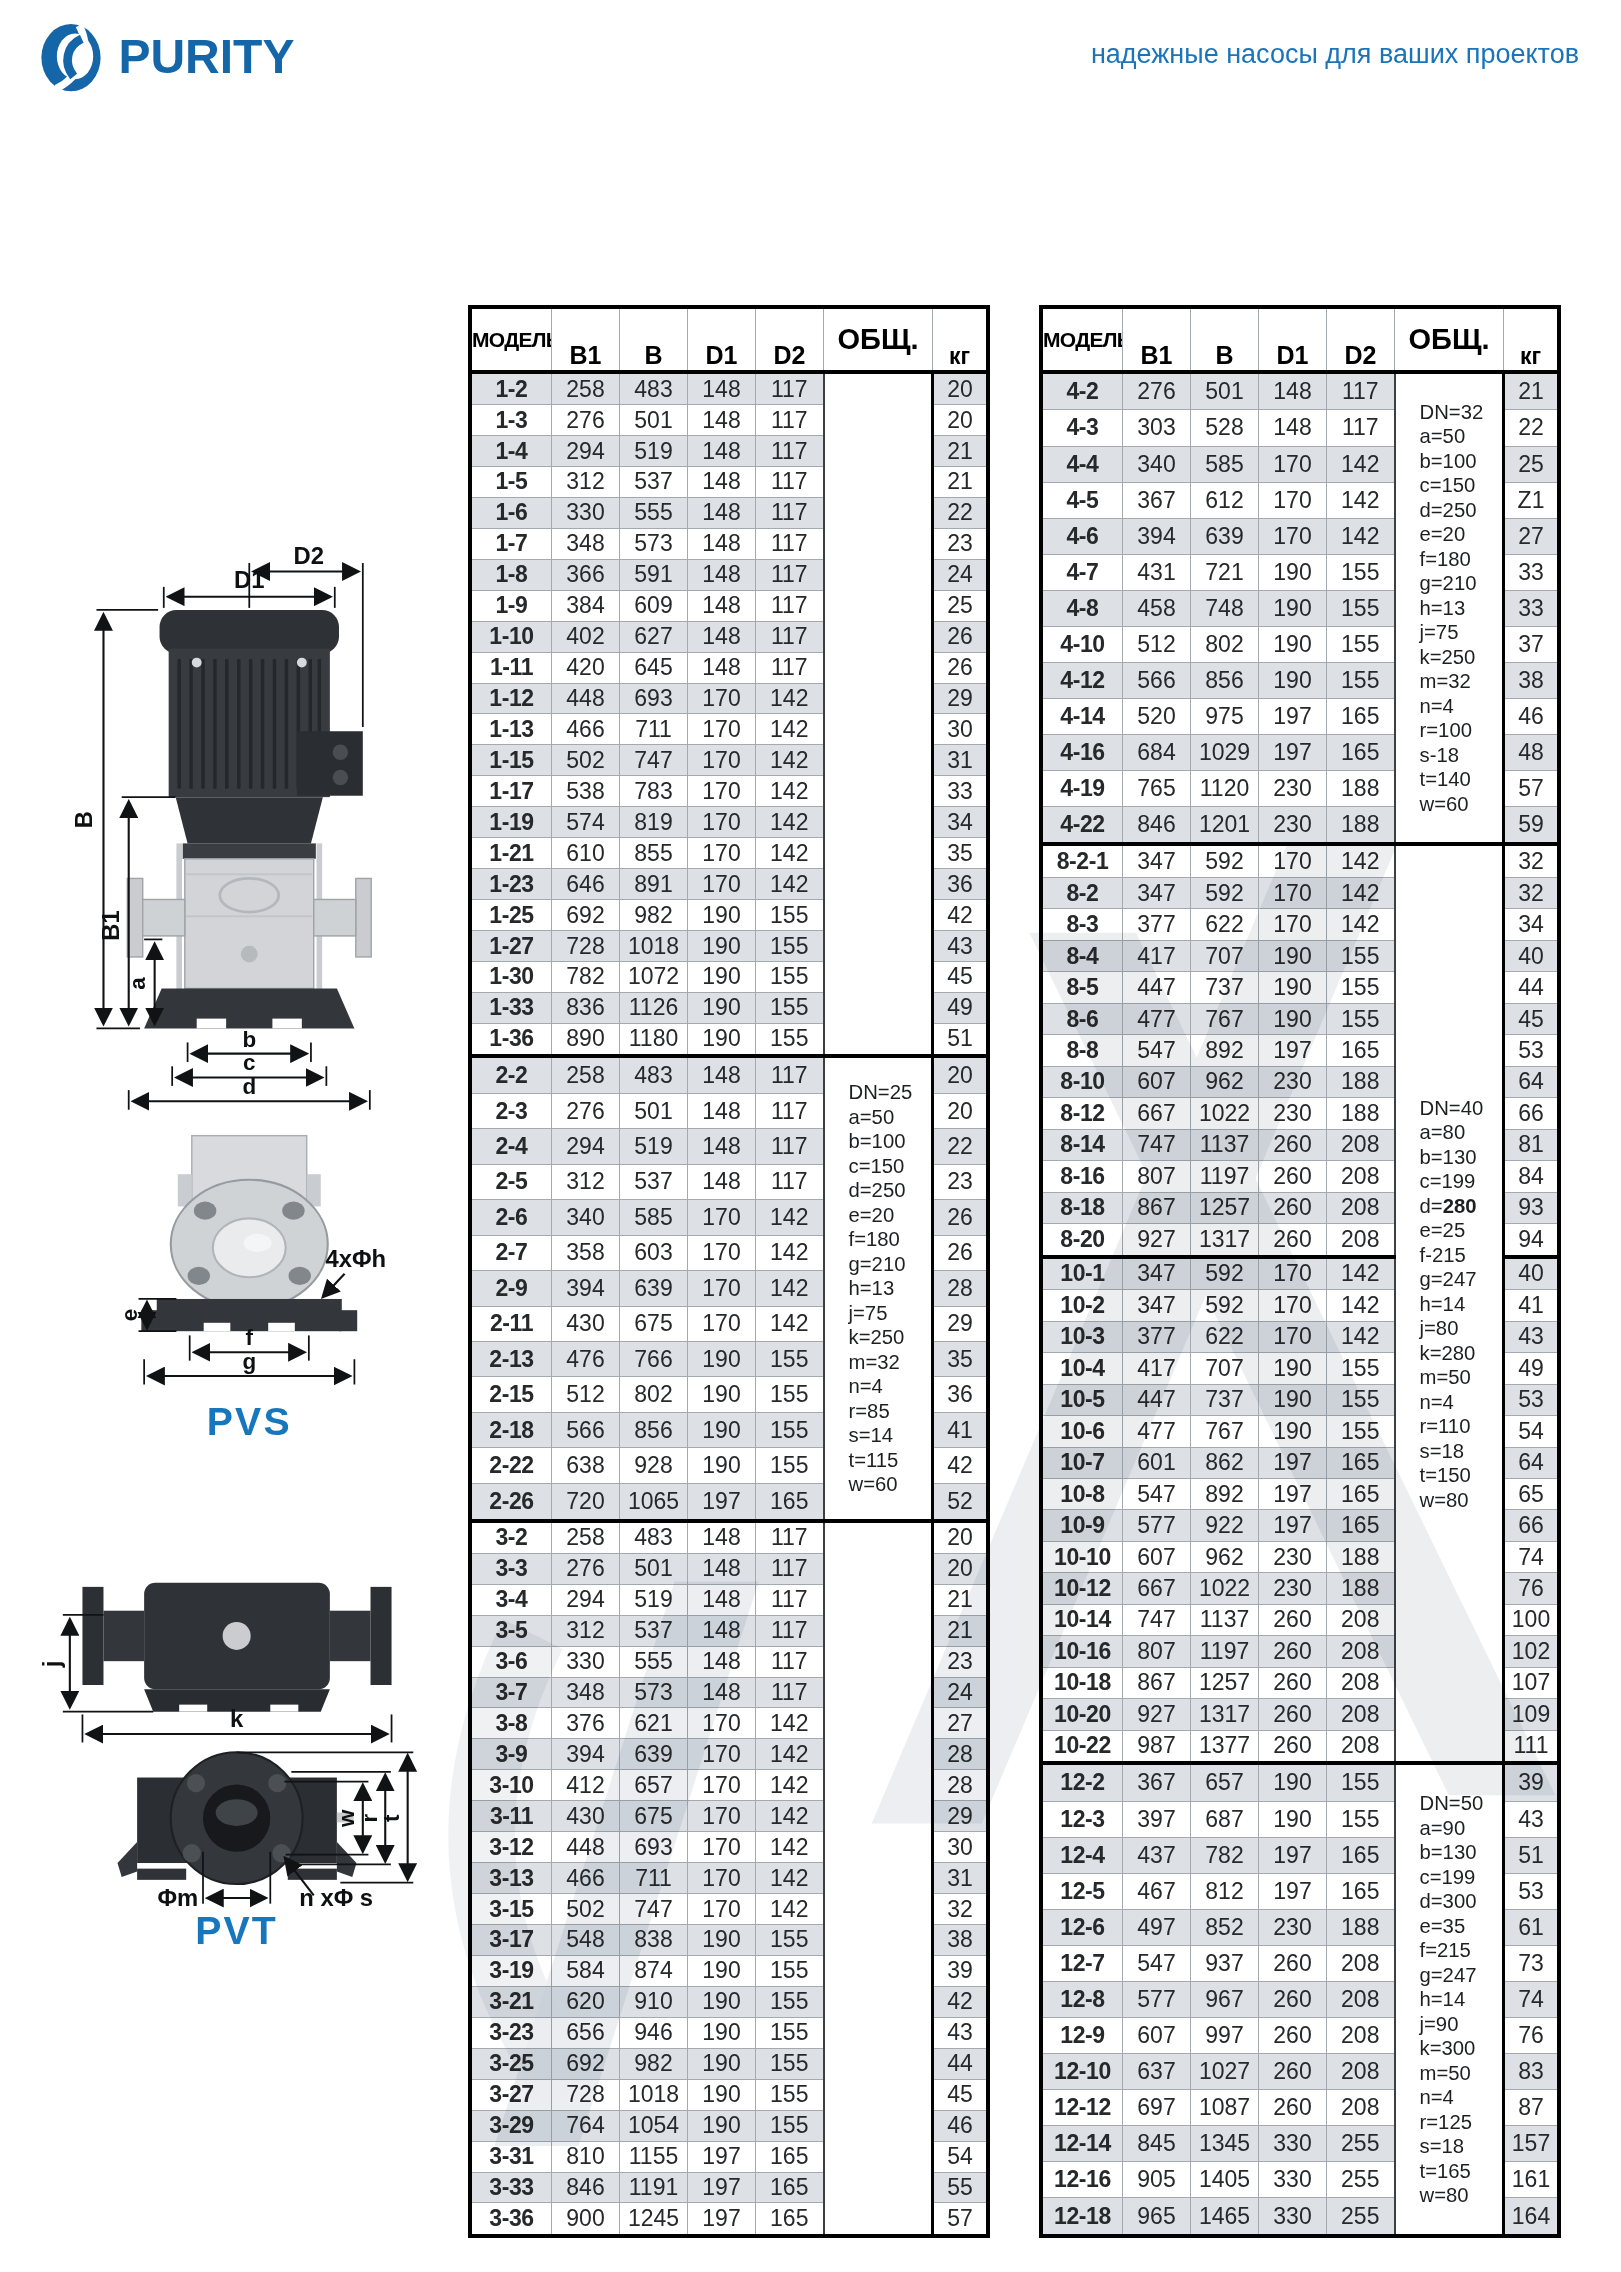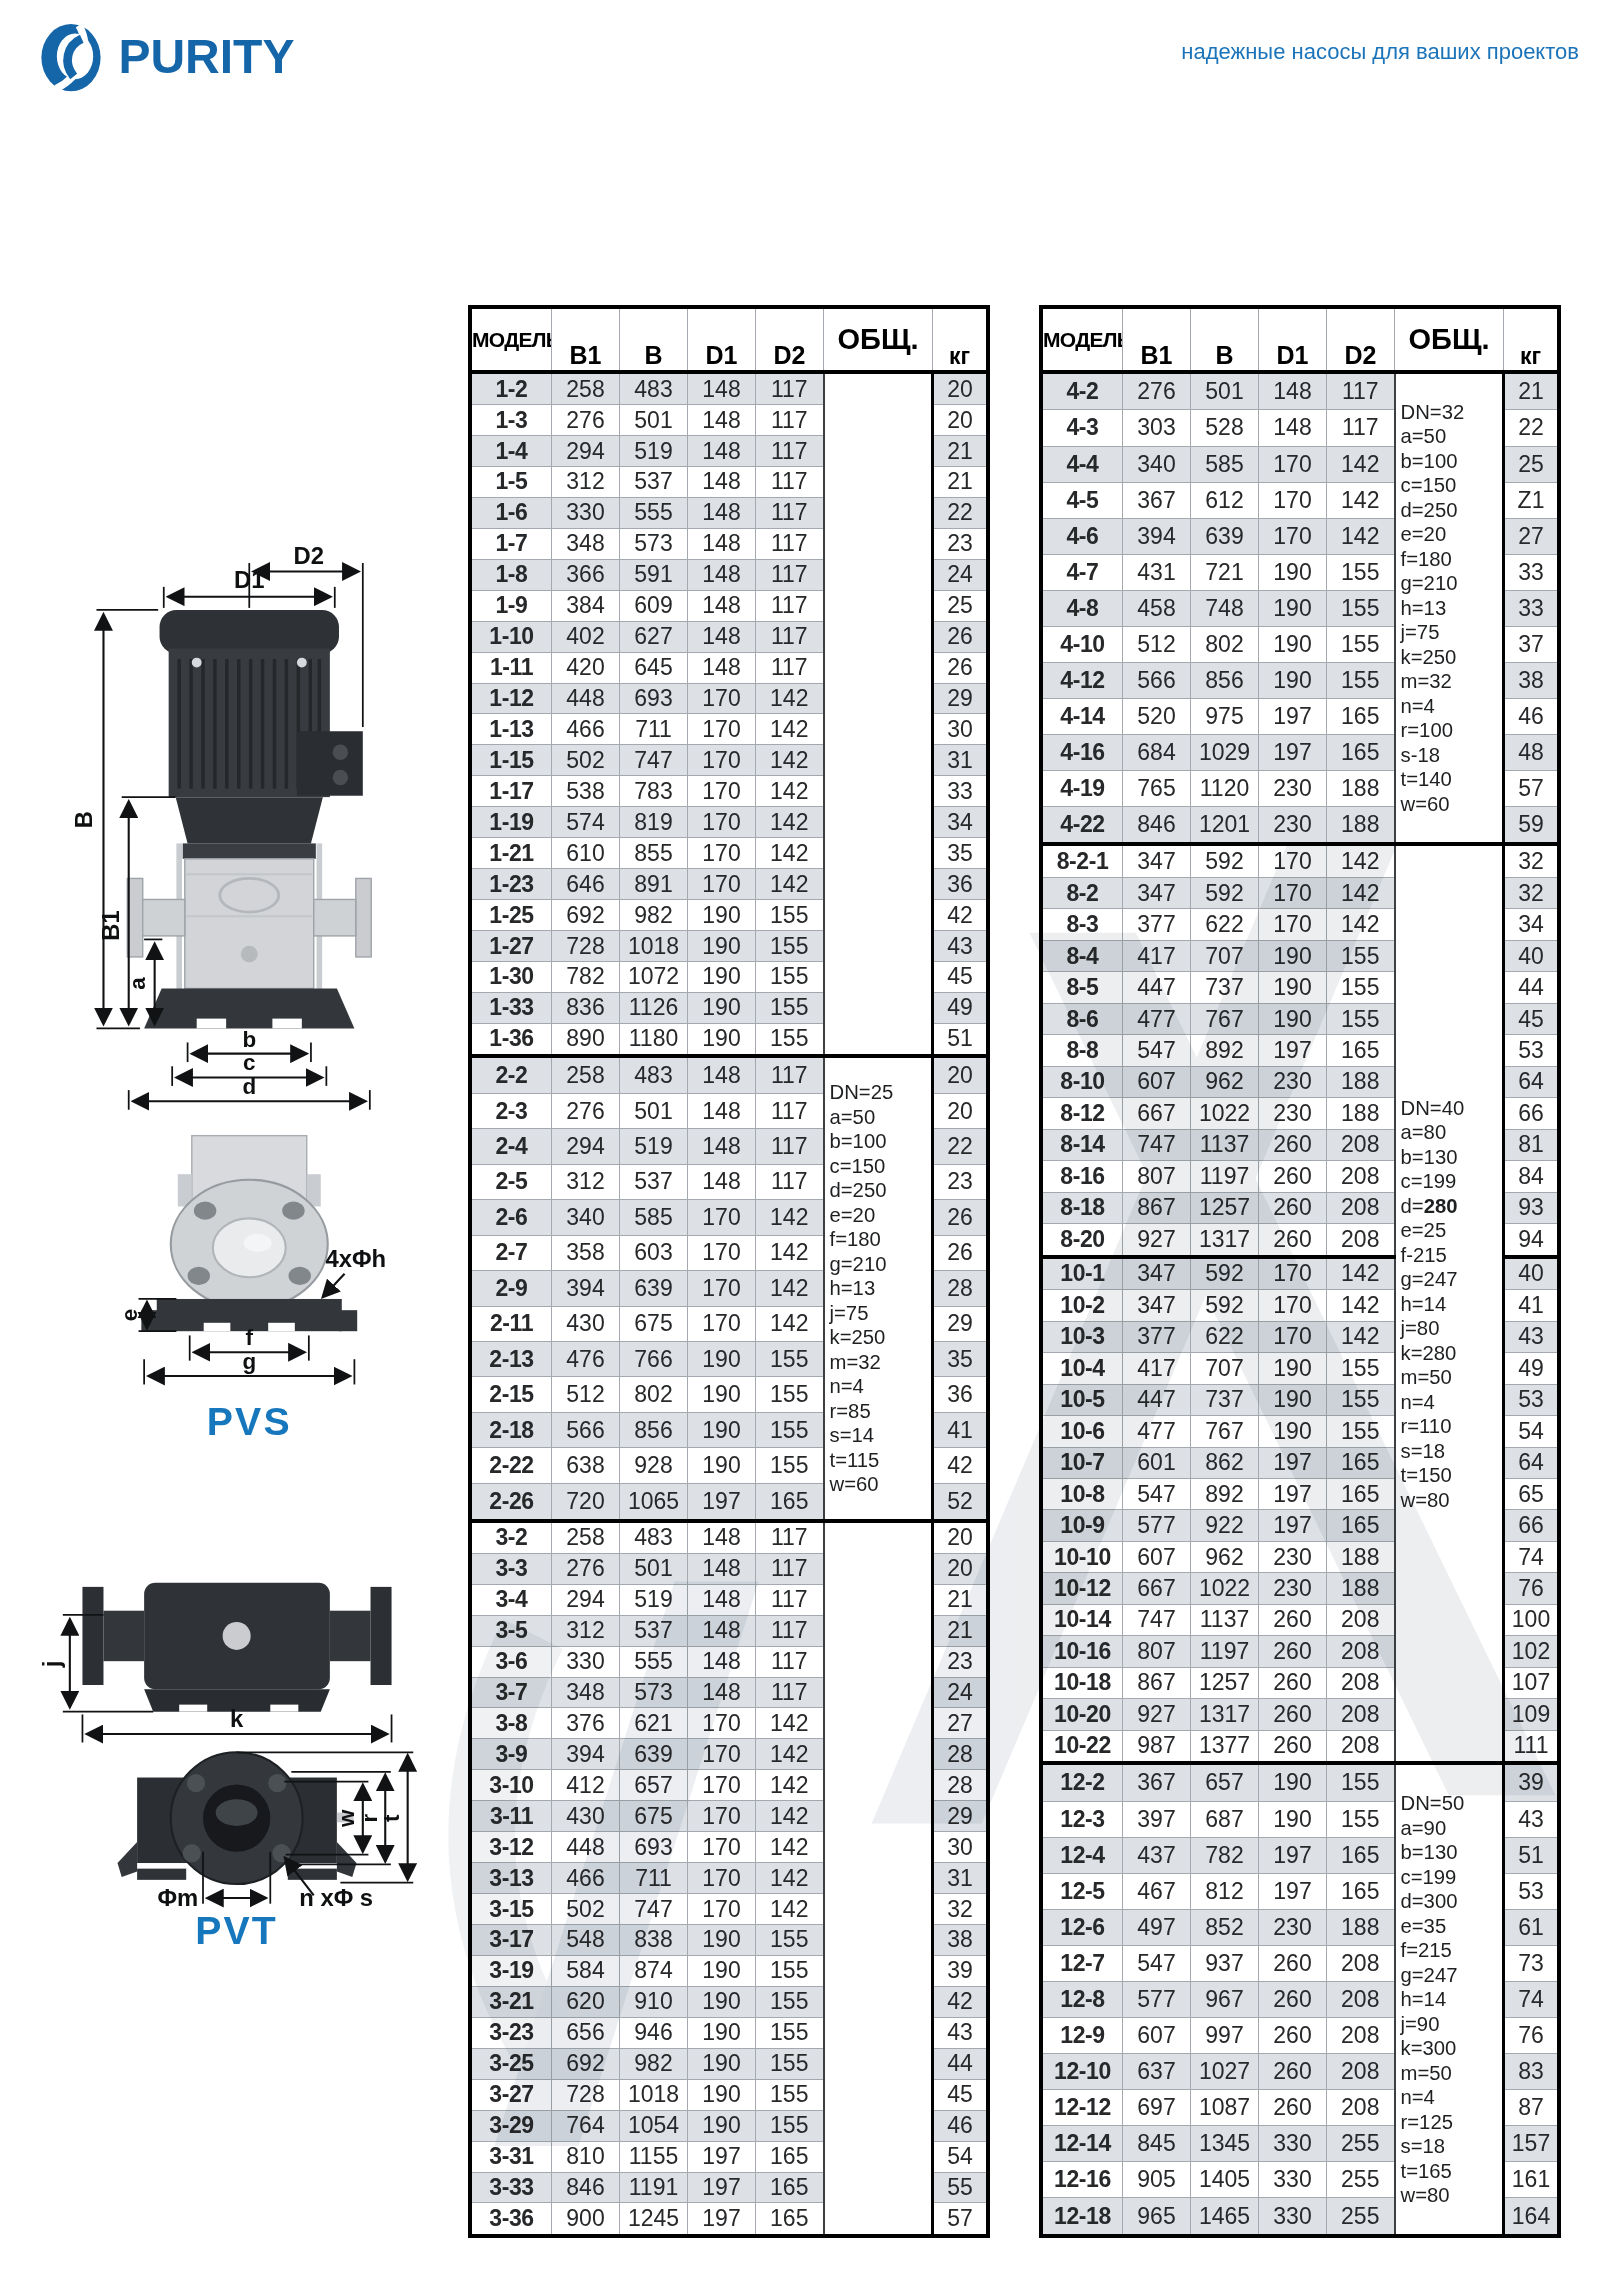--- a/index.html
+++ b/index.html
@@ -3,42 +3,42 @@
 <meta charset="utf-8">
 <style>
   html,body{margin:0;padding:0;}
   body{
     width:1622px;height:2273px;position:relative;background:#ffffff;
     font-family:"Liberation Sans",sans-serif;overflow:hidden;color:#232527;
   }
   
   .logo{position:absolute;left:36px;top:19.6px;display:flex;align-items:center;gap:8.4px;}
   .brand{font-size:48px;font-weight:700;color:#1565a9;letter-spacing:0px;line-height:1;}
-  .tagline{position:absolute;top:39px;right:43px;font-size:22px;color:#1b74ba;}
+  .tagline{position:absolute;top:39px;right:43px;font-size:27px;color:#1b74ba;}
   
   table.dimtable{
     position:absolute;top:305px;border-collapse:collapse;table-layout:fixed;
     width:509px;height:1933px;border:4.2px solid #000;background:#fff;z-index:2;
   }
   #t0{left:468px;} #t1{left:1039px;}
   .dimtable th,.dimtable td{border:1.4px solid #a3a9ae;padding:0;overflow:hidden;}
   .dimtable thead tr{height:65px;}
   .dimtable thead th{border-bottom:4.2px solid #000;background:#fff;color:#000;}
   .h-model{text-align:left;padding-left:9.8px;vertical-align:middle;font-size:21px;letter-spacing:-0.7px;}
   .h-num{vertical-align:bottom;padding-bottom:8.4px;font-size:25px;text-align:center;}
   .h-note{vertical-align:middle;font-size:29px;}
   .h-kg{vertical-align:bottom;padding-bottom:8.4px;font-size:23px;text-align:center;margin-left:35px;}
   .dimtable td{font-size:23px;text-align:center;color:#26282a;}
   .c-model{text-align:left;padding-left:9.8px;font-weight:bold;color:#121416;letter-spacing:-0.4px;}
   tr.even td{background:#dde1e6;}
   tr.odd td{background:#ffffff;}
   td.c-note{background:#ffffff !important;border-left:2.1px solid #3c4043;border-right:3.5px solid #000;
             border-bottom:4.2px solid #000;vertical-align:middle;}
   tr.gend td{border-bottom:4.2px solid #000;}
-  .notebox{text-align:left;padding-left:5px;font-size:20.3px;line-height:24.5px;color:#1d1f21;}
+  .notebox{text-align:left;padding-left:24px;font-size:20.3px;line-height:24.5px;color:#1d1f21;}
   .it{}
   
   .diag{position:absolute;z-index:1;}
   #pvs-svg{left:39px;top:543px;}
   #pvt-svg{left:39px;top:1574px;}
   .dimlabel{font-family:"Liberation Sans",sans-serif;font-weight:bold;font-size:32px;fill:#0e1011;}
   .dimlabel-big{font-family:"Liberation Sans",sans-serif;font-weight:bold;font-size:34px;fill:#0e1011;}
   .viewlabel{font-family:"Liberation Sans",sans-serif;font-weight:bold;font-size:56px;fill:#1777bd;letter-spacing:3px;}
   .dimline{stroke:#101214;stroke-width:3;fill:none;}
   .extline{stroke:#101214;stroke-width:2.5;fill:none;}

